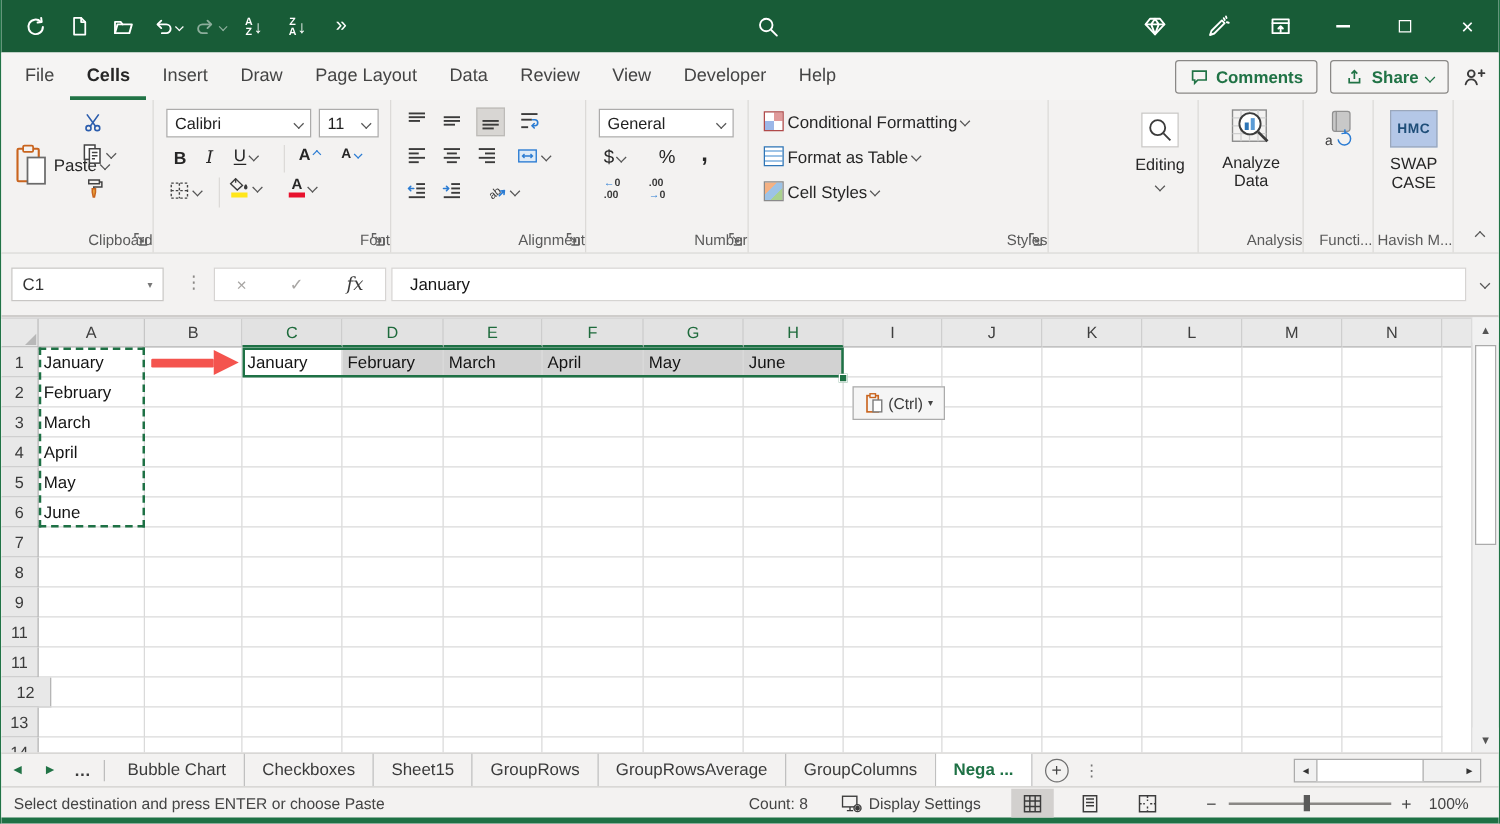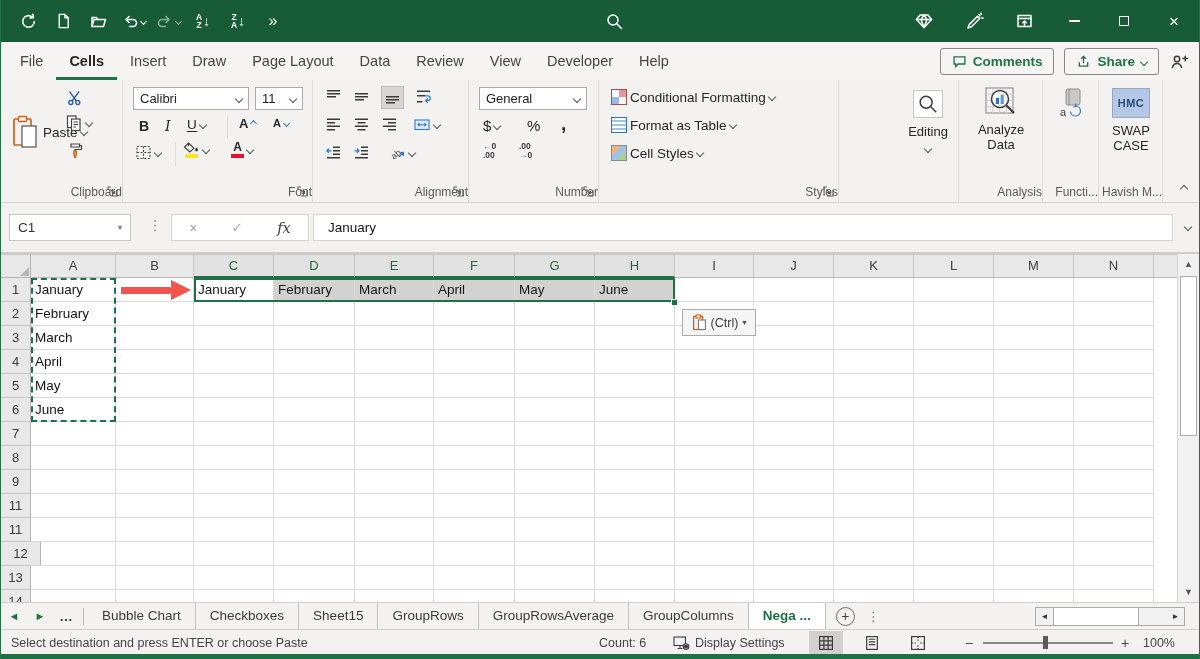--- a/index.html
+++ b/index.html
@@ -874,21 +874,21 @@
     <div class="hscroll">
       <span class="hcell">◄</span>
       <span class="hthumb"></span>
       <span class="htrack"></span>
       <span class="hcell">►</span>
     </div>
   </div>
 
   <div class="statusbar">
     <div class="sb-item" style="left:10px">Select destination and press ENTER or choose Paste</div>
-    <div class="sb-item" style="left:598px">Count: 6</div>
+    <div class="sb-item" style="left:598px">Count: 8</div>
     <div class="sb-item" style="left:672px">
       <span class="ic">
           <svg width="17" height="16" viewBox="0 0 17 16" fill="none" stroke="#3b3b3b" stroke-width="1.1">
             <rect x="1" y="2" width="11.5" height="8.5"></rect>
             <path d="M4.5 13.5h5M7 10.5v3"></path>
             <circle cx="13" cy="11.5" r="2.8" fill="#F3F2F1"></circle>
             <path d="M13 9.4v4.2M10.9 11.5h4.2M11.5 10l3 3M14.5 10l-3 3"></path>
           </svg>
         </span>
       <span>Display Settings</span>

